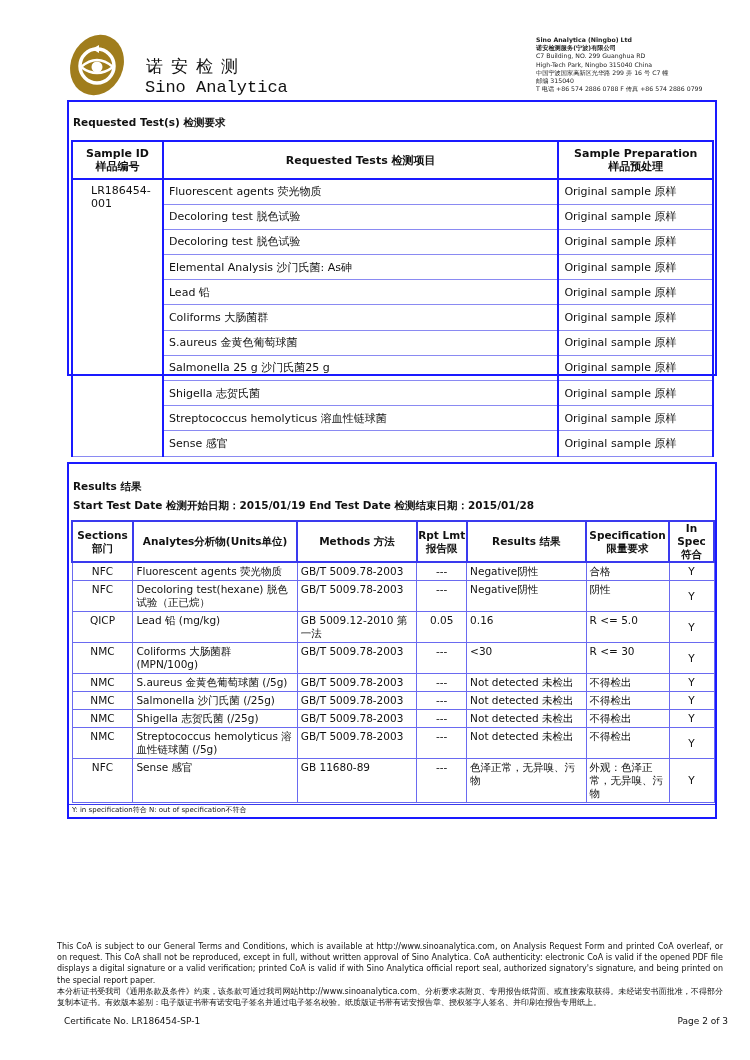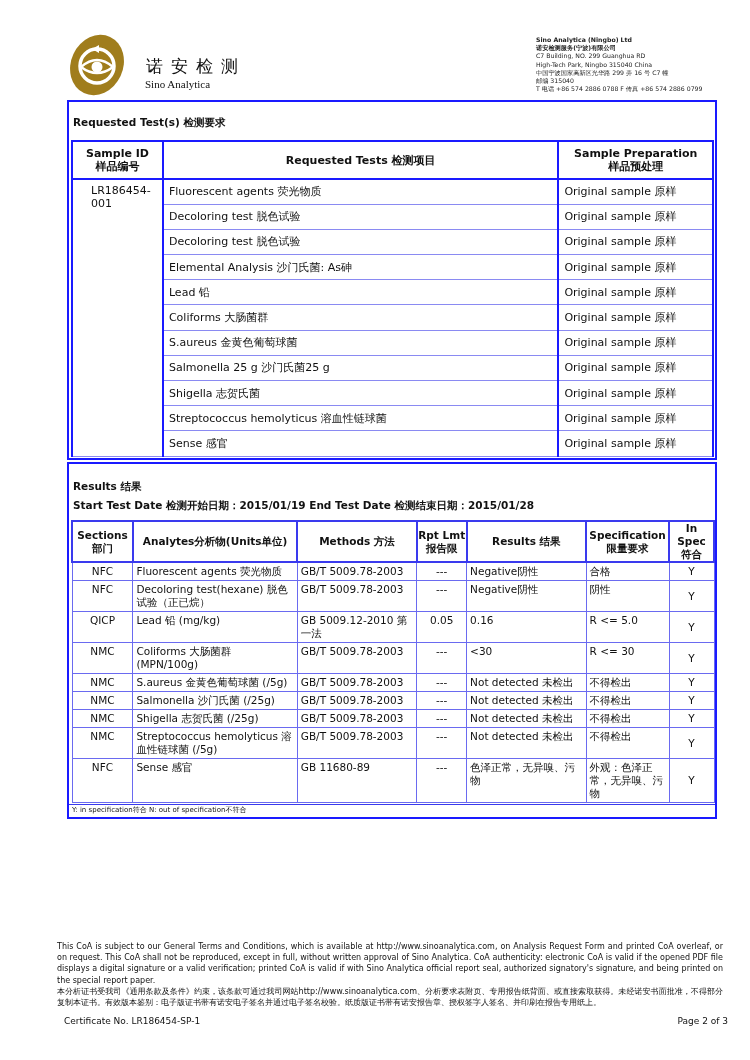--- a/index.html
+++ b/index.html
@@ -2,26 +2,26 @@
 <html><head>
 <meta charset="utf-8">
 <style>
   * { box-sizing: border-box; margin: 0; padding: 0; }
   html, body { width: 750px; height: 1060px; background: #ffffff; overflow: hidden; }
   body { position: relative; font-family: "DejaVu Sans", "Liberation Sans", sans-serif; color: #111; }
 
   .header { position: absolute; left: 0; top: 0; width: 750px; height: 100px; }
   .logo { position: absolute; left: 67px; top: 33px; width: 60px; height: 64px; }
   .brand-cn { position: absolute; left: 146px; top: 55px; font-size: 17px; letter-spacing: 8px; color: #111; }
-  .brand-en { position: absolute; left: 145px; top: 78px; font-family: Liberation Serif, serif; font-size: 11px; color: #111; }
+  .brand-en { position: absolute; left: 145px; top: 78px; font-family: Liberation Mono, monospace; font-size: 17px; color: #111; }
   .addr { position: absolute; left: 536px; top: 36px; font-size: 6.2px; line-height: 8.2px; color: #222; white-space: nowrap; }
   .addr .b { font-weight: bold; }
 
   .box { position: absolute; border: 2px solid #1a1aff; background: #fff; }
-  .box1 { left: 67px; top: 100px; width: 650px; height: 360px; }
+  .box1 { left: 67px; top: 100px; width: 650px; height: 276px; }
   .box2 { left: 67px; top: 462px; width: 650px; height: 357px; }
 
   .box-title { position: absolute; left: 4px; font-size: 10.5px; font-weight: bold; }
 
   table { border-collapse: collapse; position: absolute; font-size: 11px; }
   td, th { border: 1px solid #3a3aee; }
 
   .t1 { left: 2px; top: 38px; width: 643px; }
   .t1 th { height: 38px; font-size: 11px; font-weight: bold; text-align: center; line-height: 13px; border: 2px solid #1a1aff; }
   .t1 td { height: 25.2px; padding-left: 5px; font-size: 11px; border-color: #8a8af2; border-left: 2px solid #1a1aff; border-right: 2px solid #1a1aff; }

